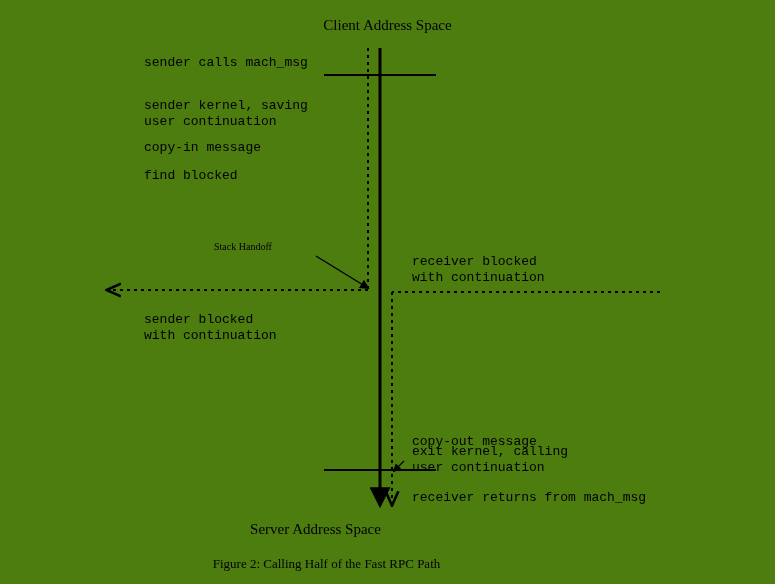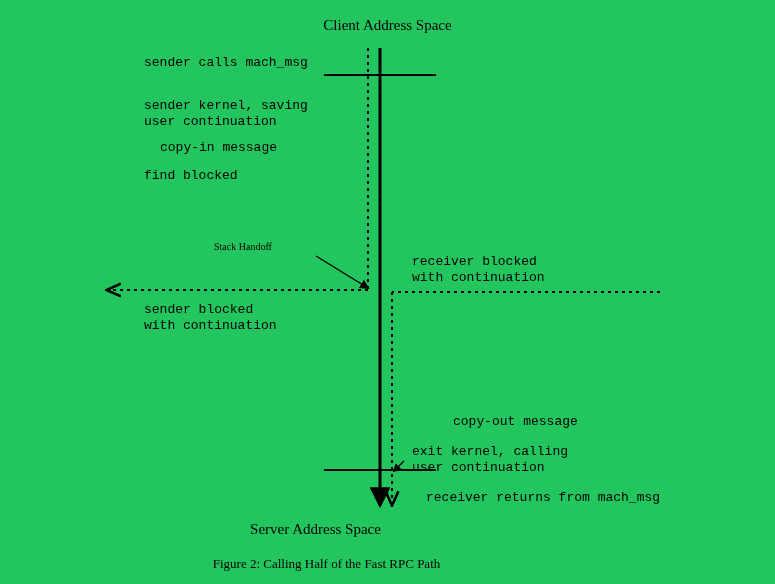--- a/index.html
+++ b/index.html
@@ -7,21 +7,21 @@
     padding: 0;
     background: #fff;
     font-family: "Courier New", Courier, monospace;
     font-size: 13px;
     color: #000;
   }
   .stage {
     position: relative;
     width: 775px;
     height: 584px;
-    background: #22c55e;
+    background: #4d7c0f;
   }
   .label {
     position: absolute;
     white-space: pre;
     line-height: 1.25;
   }
   .serif {
     font-family: "Times New Roman", Times, serif;
   }
   .title-top {
@@ -81,25 +81,25 @@
 
   <div class="label serif title-top" style="top:16px; left:0;">Client Address Space</div>
   <div class="label serif title-bottom" style="top:520px; left:0;">Server Address Space</div>
   <div class="label serif caption" style="top:556px; left:0;">Figure 2: Calling Half of the Fast RPC Path</div>
 
   <div class="label serif" style="top:241px; left:214px; font-size:10px;">Stack Handoff</div>
 
   <div class="label" style="top:55px; left:144px;">sender calls mach_msg</div>
   <div class="label" style="top:98px; left:144px;">sender kernel, saving
 user continuation</div>
-  <div class="label" style="top:140px; left:160px;">copy-in message</div>
+  <div class="label" style="top:140px; left:144px;">copy-in message</div>
   <div class="label" style="top:168px; left:144px;">find blocked</div>
-  <div class="label" style="top:302px; left:144px;">sender blocked
+  <div class="label" style="top:312px; left:144px;">sender blocked
 with continuation</div>
 
   <div class="label" style="top:254px; left:412px;">receiver blocked
 with continuation</div>
-  <div class="label" style="top:414px; left:412px;margin-left:41px;">copy-out message</div>
+  <div class="label" style="top:434px; left:412px;">copy-out message</div>
   <div class="label" style="top:444px; left:412px;">exit kernel, calling
 user continuation</div>
-  <div class="label" style="top:490px; left:412px;margin-left:14px;">receiver returns from mach_msg</div>
+  <div class="label" style="top:490px; left:412px;">receiver returns from mach_msg</div>
 
 </div>
 
 </body></html>

